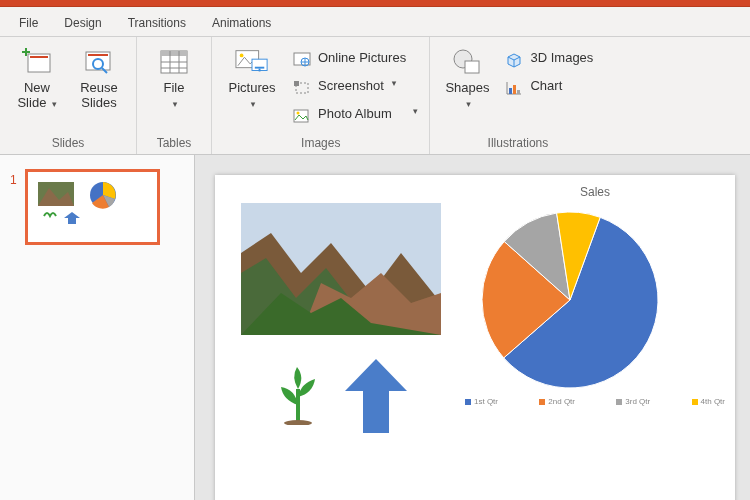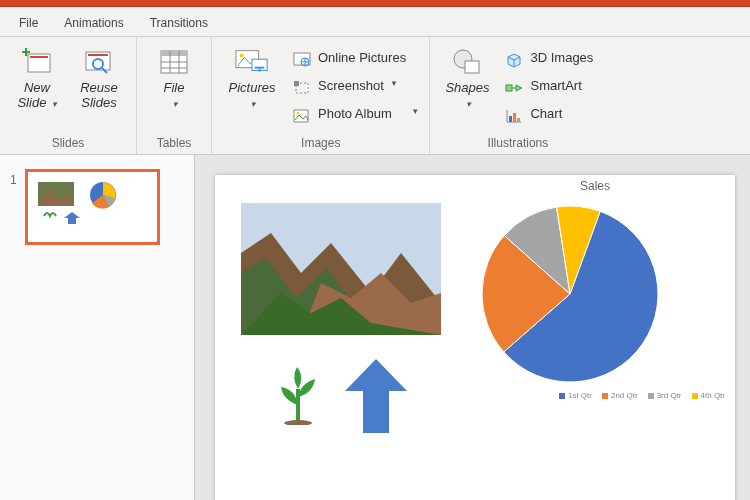--- a/index.html
+++ b/index.html
@@ -8,55 +8,56 @@
   .titlebar { height: 7px; background: #d24726; border-bottom: 1px solid #b83c1e; }
   .tabstrip { height: 30px; background: #f3f2f1; border-bottom: 1px solid #d0d0d0; display: flex; align-items: flex-end; padding: 0 6px; gap: 0; }
   .tab { padding: 6px 12px 6px 12px; color: #444; cursor: pointer; border: 1px solid transparent; border-bottom: none; font-size: 12px; }
   .tab.active { color: #c43e1c; border-bottom: 2px solid #c43e1c; }
   .ribbon { background: #f3f2f1; border-bottom: 1px solid #c8c8c8; display: flex; height: 118px; }
   .group { border-right: 1px solid #d6d6d6; padding: 4px 10px 0 10px; display: flex; flex-direction: column; }
   .group-body { flex: 1; display: flex; align-items: flex-start; gap: 8px; padding-top: 2px; }
   .group-label { text-align: center; font-size: 12px; color: #666; padding: 2px 0 4px 0; }
   .big-btn { display: flex; flex-direction: column; align-items: center; justify-content: flex-start; padding: 2px 4px; gap: 2px; font-size: 13px; color: #333; text-align: center; width: 54px; }
   .big-btn .icon-wrap { width: 34px; height: 34px; display:flex; align-items:center; justify-content:center; }
-  .big-btn .lbl { line-height: 1.15; font-style: italic; }
+  .big-btn .lbl { line-height: 1.15; }
   .small-btn { display: flex; gap: 6px; padding: 3px 2px; color: #333; font-size: 13px; }
   .small-btn .icon-wrap { width: 20px; height: 20px; display:flex; align-items:center; justify-content:center; }
   .caret { font-size: 9px; color: #555; margin-left: 2px; }
   .vstack { display:flex; flex-direction:column; gap:2px; padding-top:4px; }
   
   .workspace { flex: 1; display: flex; background: #e6e6e6; }
   .thumb-pane { width: 195px; background: #fafafa; border-right: 1px solid #c8c8c8; padding: 14px 10px; }
   .thumb-row { display: flex; align-items: flex-start; gap: 8px; }
   .thumb-num { color: #d24726; font-size: 12px; padding-top: 4px; }
   .thumb { width: 135px; height: 76px; background: #fff; border: 3px solid #e8663c; position: relative; }
   .thumb-inner { position:absolute; inset:6px; }
   .slide-area { flex:1; position: relative; background:#e6e6e6; }
   .slide { position:absolute; left:20px; top:20px; width:520px; height:440px; background:#fff; box-shadow: 0 0 4px rgba(0,0,0,.25); }
   .slide-content { position:absolute; inset:0; }
   .photo { position:absolute; left:26px; top:28px; width:200px; height:132px; }
   .plant { position:absolute; left:58px; top:190px; }
   .arrow { position:absolute; left:126px; top:182px; }
-  .chart-box { position:absolute; left:250px; top:4px; width:260px; height:260px; }
+  .chart-box { position:absolute; left:250px; top:10px; width:260px; height:260px; }
   .chart-title { text-align:center; font-size:12px; color:#666; padding-bottom:6px; }
-  .legend { display:flex; gap:10px; justify-content:flex-end; font-size:8px; color:#888; margin-top:2px; flex-wrap:wrap; }
+  .legend { display:flex; gap:10px; justify-content:space-between; font-size:8px; color:#888; margin-top:2px; flex-wrap:wrap; }
   .legend span.sw { display:inline-block; width:6px; height:6px; margin-right:3px; vertical-align:middle; }
   svg { display:block; }
 </style>
 </head>
 <body>
 
 <div class="window">
 
   <div class="titlebar"></div>
 
   <div class="tabstrip">
     <div class="tab">File</div>
+    <div class="tab">Design</div>
+    <div class="tab">Transitions</div>
     <div class="tab">Animations</div>
-    <div class="tab">Transitions</div>
   </div>
 
   <div class="ribbon">
 
     <div class="group">
       <div class="group-body">
         <div class="big-btn">
           <span class="icon-wrap">
             <svg width="30" height="28" viewBox="0 0 30 28">
               <rect x="6" y="6" width="22" height="18" fill="#fff" stroke="#888"></rect>
@@ -167,30 +168,20 @@
         </div>
         <div class="vstack">
           <div class="small-btn">
             <span class="icon-wrap">
               <svg width="18" height="16">
                   <path d="M3 5 L9 2 L15 5 L15 12 L9 15 L3 12 Z" fill="#d8e8f8" stroke="#3a8dde"></path>
                   <path d="M3 5 L9 8 L15 5 M9 8 L9 15" fill="none" stroke="#3a8dde"></path>
                 </svg>
             </span>
             <span>3D Images</span>
-          </div>
-          <div class="small-btn">
-            <span class="icon-wrap">
-              <svg width="18" height="16">
-                  <rect x="1" y="5" width="6" height="6" fill="#8fd18f" stroke="#3a9d3a"></rect>
-                  <path d="M7 8 h4" stroke="#3a9d3a"></path>
-                  <polygon points="11,5 17,8 11,11" fill="#8fd18f" stroke="#3a9d3a"></polygon>
-                </svg>
-            </span>
-            <span>SmartArt</span>
           </div>
           <div class="small-btn">
             <span class="icon-wrap">
               <svg width="18" height="16">
                   <line x1="2" y1="2" x2="2" y2="14" stroke="#888"></line>
                   <line x1="2" y1="14" x2="16" y2="14" stroke="#888"></line>
                   <rect x="4" y="8" width="3" height="6" fill="#4472c4"></rect>
                   <rect x="8" y="5" width="3" height="9" fill="#ed7d31"></rect>
                   <rect x="12" y="10" width="3" height="4" fill="#a5a5a5"></rect>
                 </svg>

